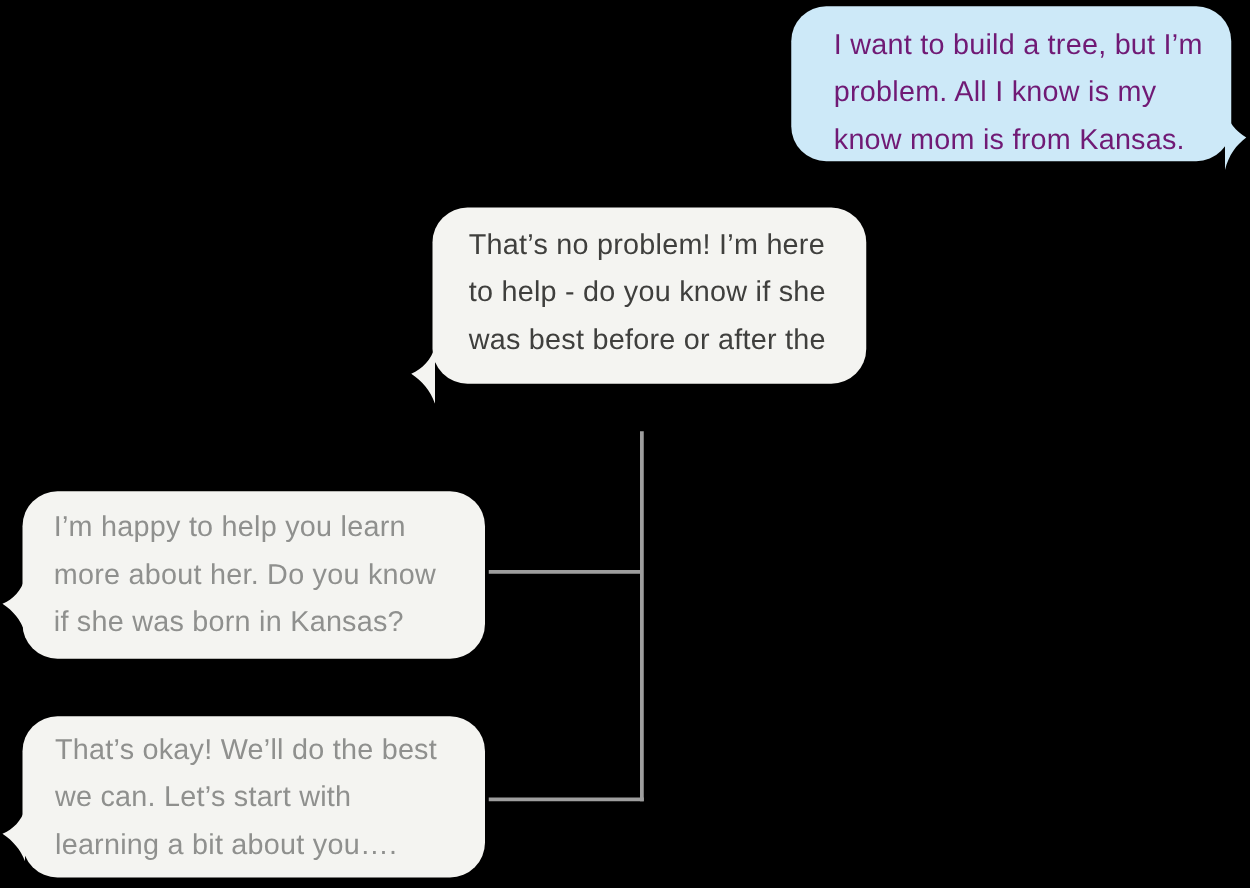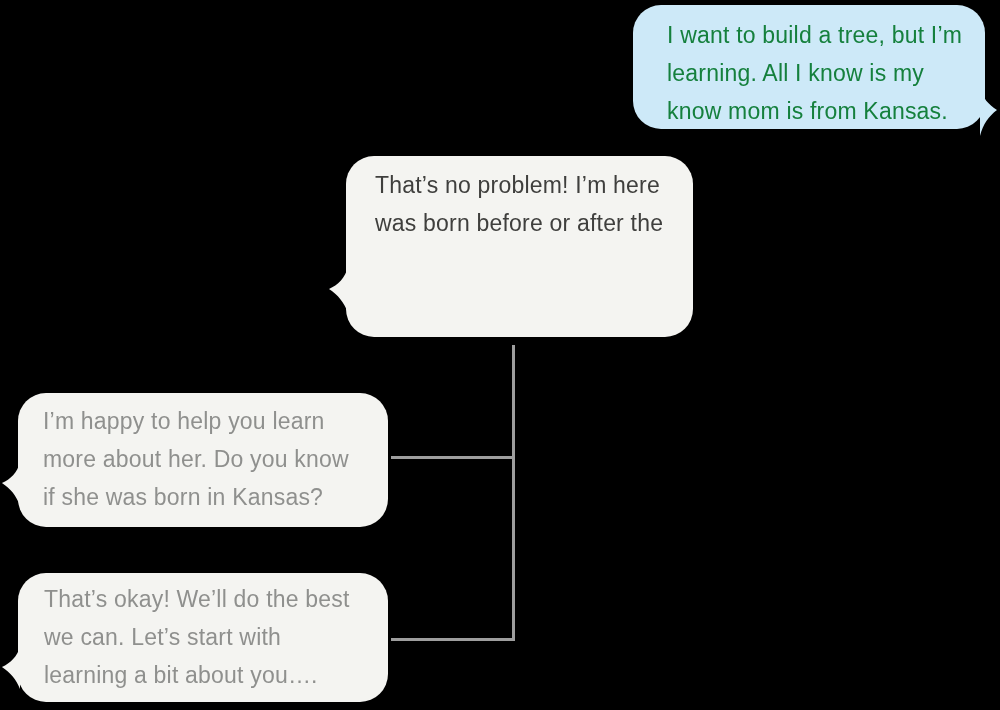--- a/index.html
+++ b/index.html
@@ -32,21 +32,21 @@
     letter-spacing: 0.2px;
   }
   .bubble .line { white-space: nowrap; }
 
   
   .bubble-user   { left: 633px; top: 5px;   width: 352px; height: 124px; }
   .bubble-user .text   { padding: 11px 18px 0 34px; }
   .bubble-user .tail   { right: -13px; top: 81px; width: 18px; height: 50px; }
 
   
-  .bubble-reply  { left: 346px; top: 156px; width: 347px; height: 181px; }
+  .bubble-reply  { left: 346px; top: 166px; width: 347px; height: 141px; }
   .bubble-reply .text  { padding: 10px 16px 0 29px; }
   .bubble-reply .tail  { left: -18px; top: 111px; width: 20px; height: 46px; }
 
   
   .bubble-branch1 { left: 18px; top: 393px; width: 370px; height: 134px; }
   .bubble-branch1 .text { padding: 9px 15px 0 25px; }
   .bubble-branch1 .tail { left: -17px; top: 68px; width: 19px; height: 46px; }
 
   
   .bubble-branch2 { left: 18px; top: 573px; width: 370px; height: 129px; }
@@ -61,34 +61,35 @@
 </style>
 </head>
 <body>
 
 <div class="canvas" style="background: rgb(0, 0, 0);">
 
   <div class="bubble bubble-user" style="background: rgb(205, 233, 248);">
     <svg class="tail" viewBox="0 0 18 50" style="color: rgb(205, 233, 248);">
       <path fill="currentColor" d="M0 0 C 2 12, 9 19, 17 24 C 9 30, 3 38, 0 50 Z"></path>
     </svg>
-    <div class="text" style="color: #15803d;">
+    <div class="text" style="color: #701a75;">
       <div class="line">I want to build a tree, but I’m</div>
-      <div class="line">learning. All I know is my</div>
+      <div class="line">problem. All I know is my</div>
       <div class="line">know mom is from Kansas.</div>
     </div>
   </div>
 
   <div class="bubble bubble-reply" style="background: rgb(244, 244, 241);">
     <svg class="tail" viewBox="0 0 20 46" style="color: rgb(244, 244, 241);">
       <path fill="currentColor" d="M20 0 C 17 11, 10 18, 1 22 C 10 28, 16 35, 20 46 Z"></path>
     </svg>
     <div class="text" style="color: rgb(63, 63, 61);">
       <div class="line">That’s no problem! I’m here</div>
-      <div class="line">was born before or after the</div>
+      <div class="line">to help - do you know if she</div>
+      <div class="line">was best before or after the</div>
     </div>
   </div>
 
   <div class="bubble bubble-branch2" style="background: rgb(244, 244, 241);">
     <svg class="tail" viewBox="0 0 20 44" style="color: rgb(244, 244, 241);">
       <path fill="currentColor" d="M20 0 C 17 10, 10 17, 1 21 C 10 27, 16 34, 20 44 Z"></path>
     </svg>
     <div class="text" style="color: rgb(143, 144, 142);">
       <div class="line">That’s okay! We’ll do the best</div>
       <div class="line">we can. Let’s start with</div>

